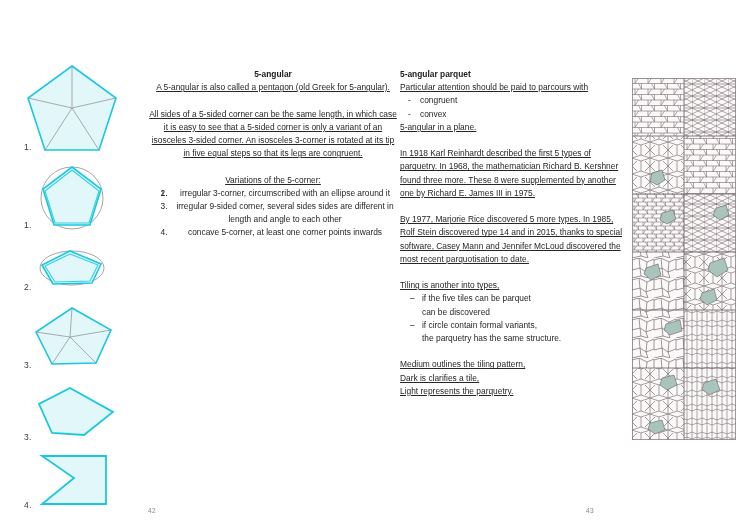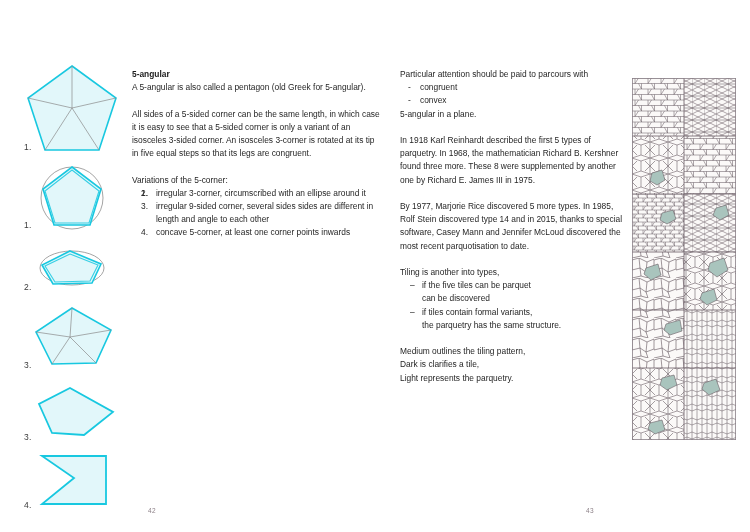--- a/index.html
+++ b/index.html
@@ -23,28 +23,28 @@
     position:absolute;left:16px;
     font-size:8.5px;color:#3a3a3a;letter-spacing:.2px;
   }
 
   
   .col{
     position:absolute;top:68px;
     font-size:8.4px;line-height:13.2px;
     color:#262626;
   }
-  .col-left{left:132px;width:250px;}
+  .col-left{left:148px;width:250px;text-align:center;}
   .col-right{left:400px;width:225px;}
 
   .col h2{
     margin:0 0 0 0;
     font-size:8.4px;line-height:13.2px;font-weight:600;color:#1c1c1c;
   }
-  .col p{margin:0;}
+  .col p{margin:0;text-decoration:underline;}
   .gap{height:13.2px;}
 
   .numlist{margin:0;padding:0;list-style:none;}
   .numlist li{
     position:relative;padding-left:24px;margin:0;
   }
   .numlist li .num{
     position:absolute;left:9px;top:0;width:14px;
   }
   .dashlist{margin:0;padding:0;list-style:none;}
@@ -156,20 +156,21 @@
         <span>irregular 9-sided corner, several sides sides are different in length and angle to each other</span>
       </li>
       <li>
         <span class="num">4.</span>
         <span>concave 5-corner, at least one corner points inwards</span>
       </li>
     </ol>
   </div>
 
   <div class="col col-right">
+    <h2>5-angular parquet</h2>
     <p>Particular attention should be paid to parcours with</p>
     <ul class="dashlist tight">
       <li>
         <span class="dash">-</span>
         <span>congruent</span>
       </li>
       <li>
         <span class="dash">-</span>
         <span>convex</span>
       </li>
@@ -182,21 +183,21 @@
     <div class="gap"></div>
     <p>Tiling is another into types,</p>
     <ul class="dashlist">
       <li>
         <span class="dash">–</span>
         <span>if the five tiles can be parquet</span><br>
         <span>can be discovered</span>
       </li>
       <li>
         <span class="dash">–</span>
-        <span>if tiles contain formal variants,</span><br>
+        <span>if circle contain formal variants,</span><br>
         <span>the parquetry has the same structure.</span>
       </li>
     </ul>
     <div class="gap"></div>
     <p>Medium outlines the tiling pattern,</p>
     <p>Dark is clarifies a tile,</p>
     <p>Light represents the parquetry.</p>
   </div>
 
   <div class="plate">

